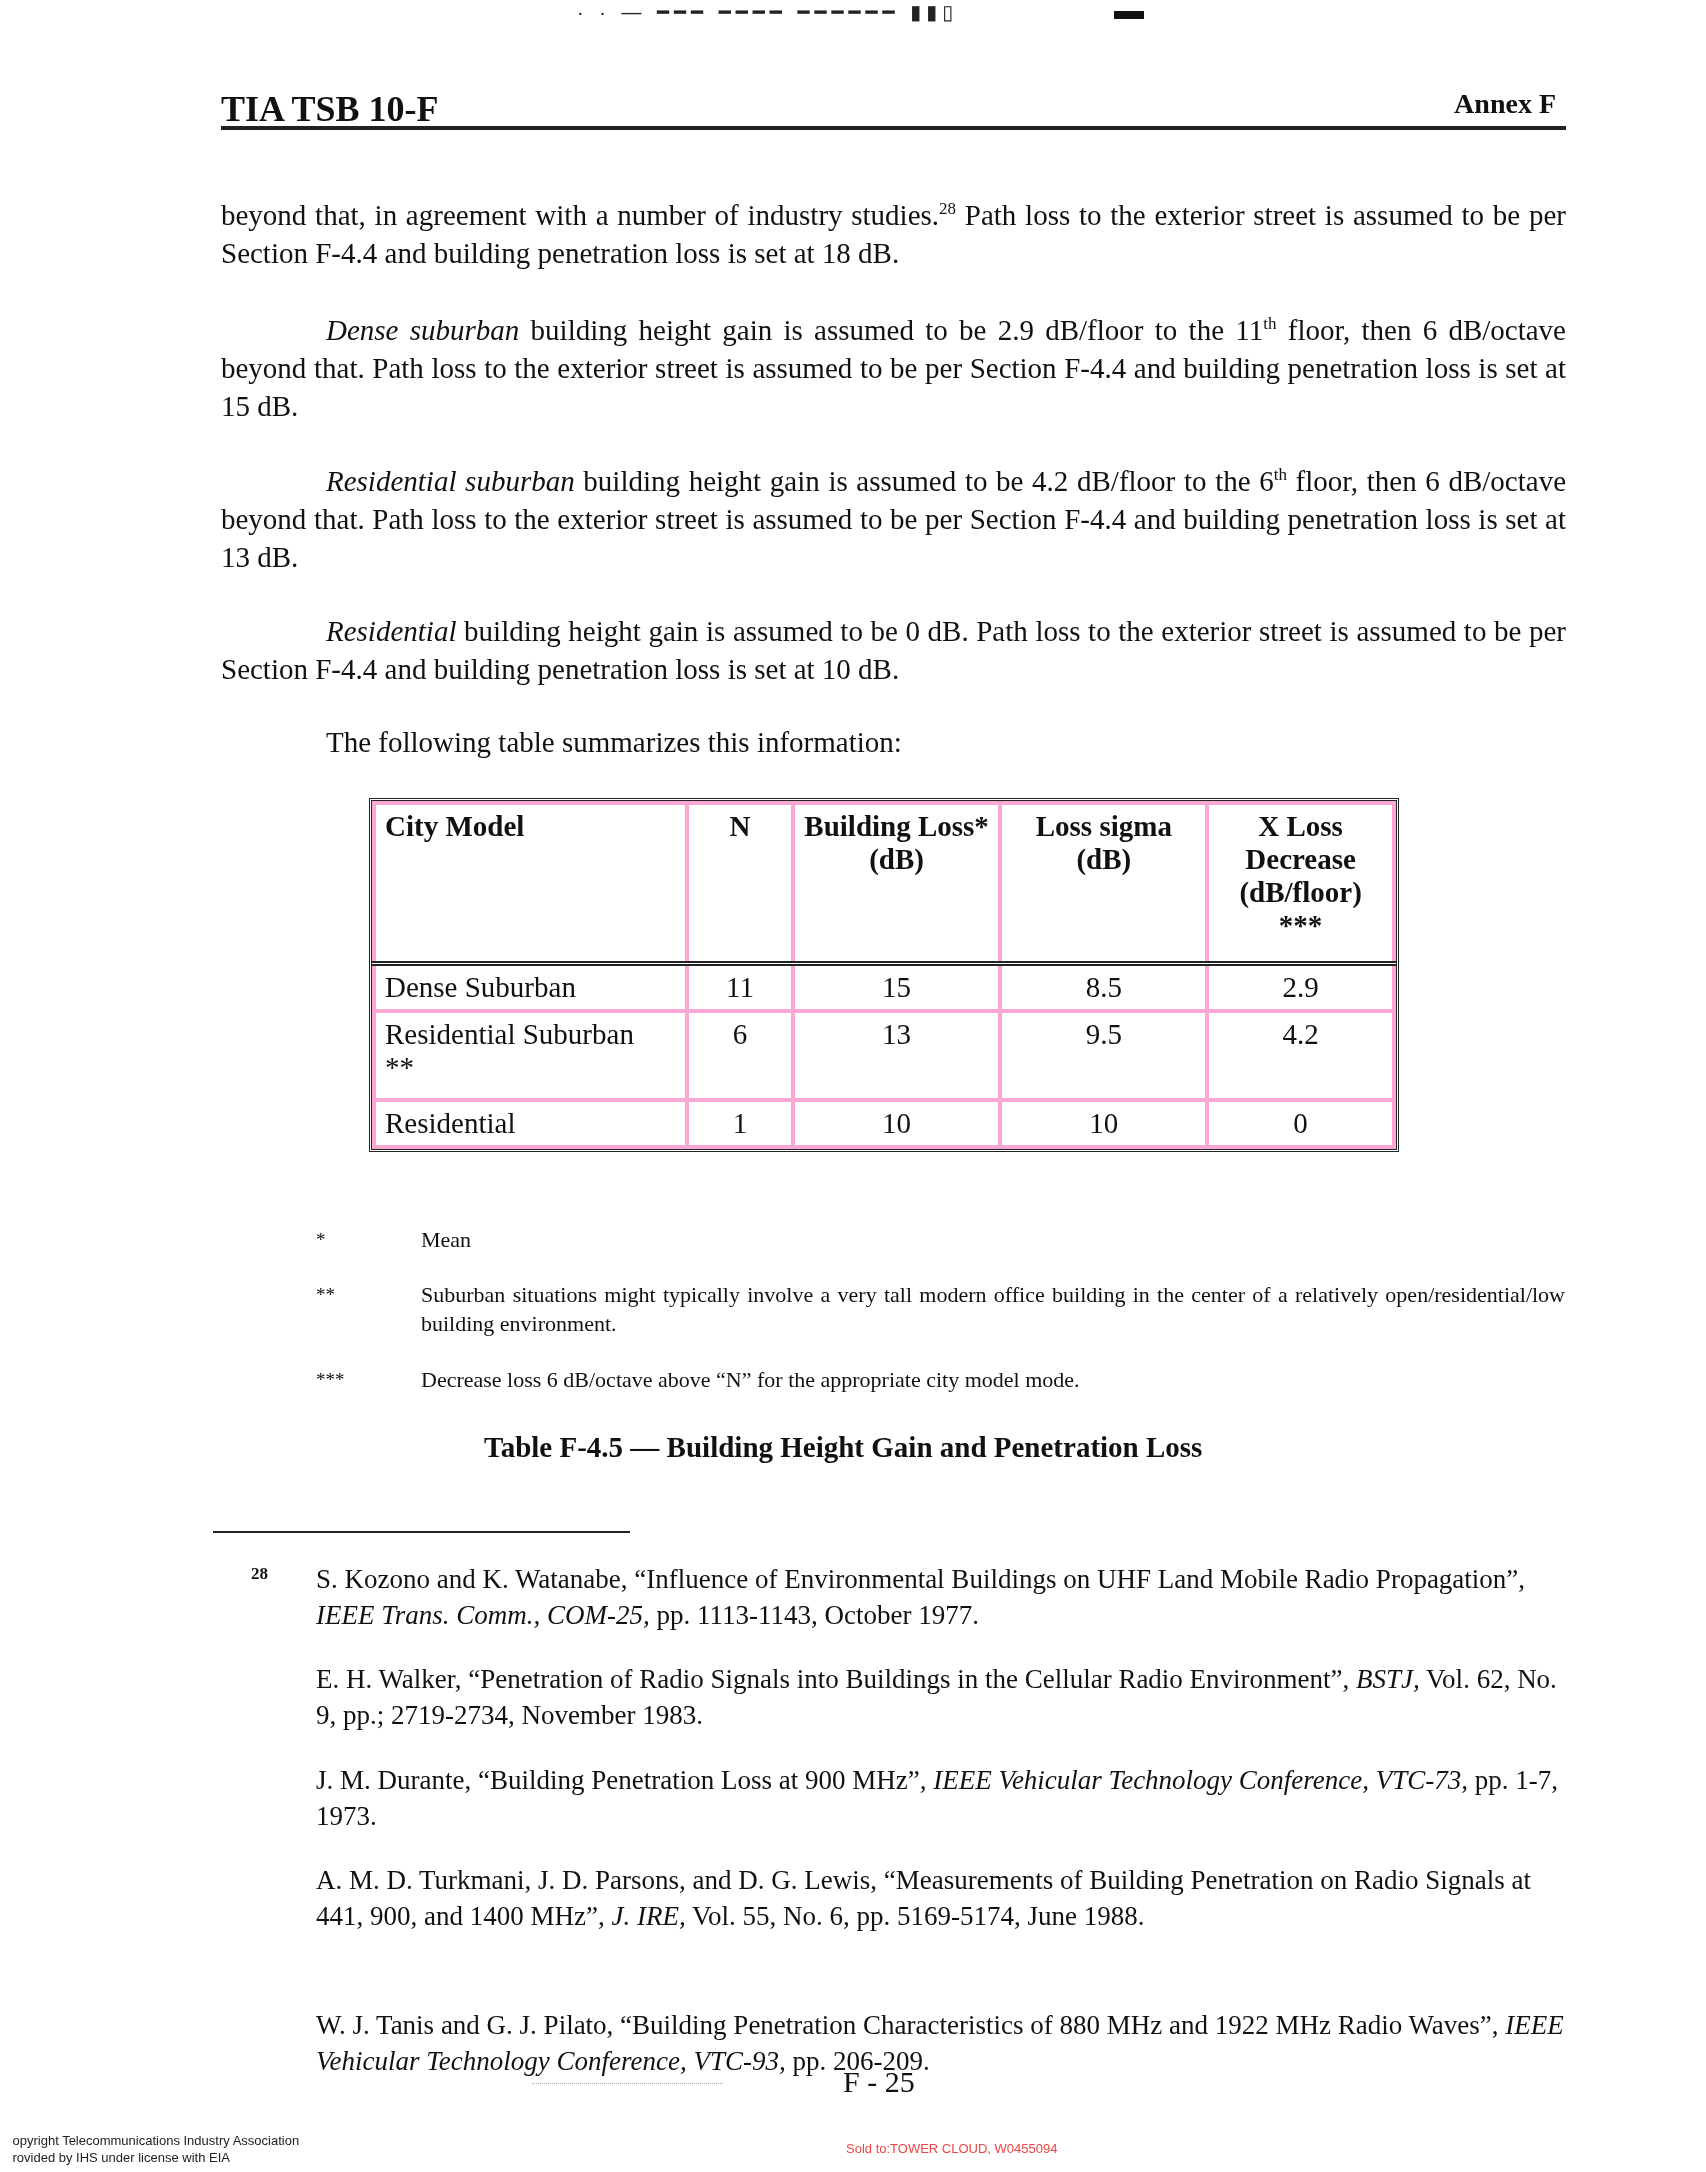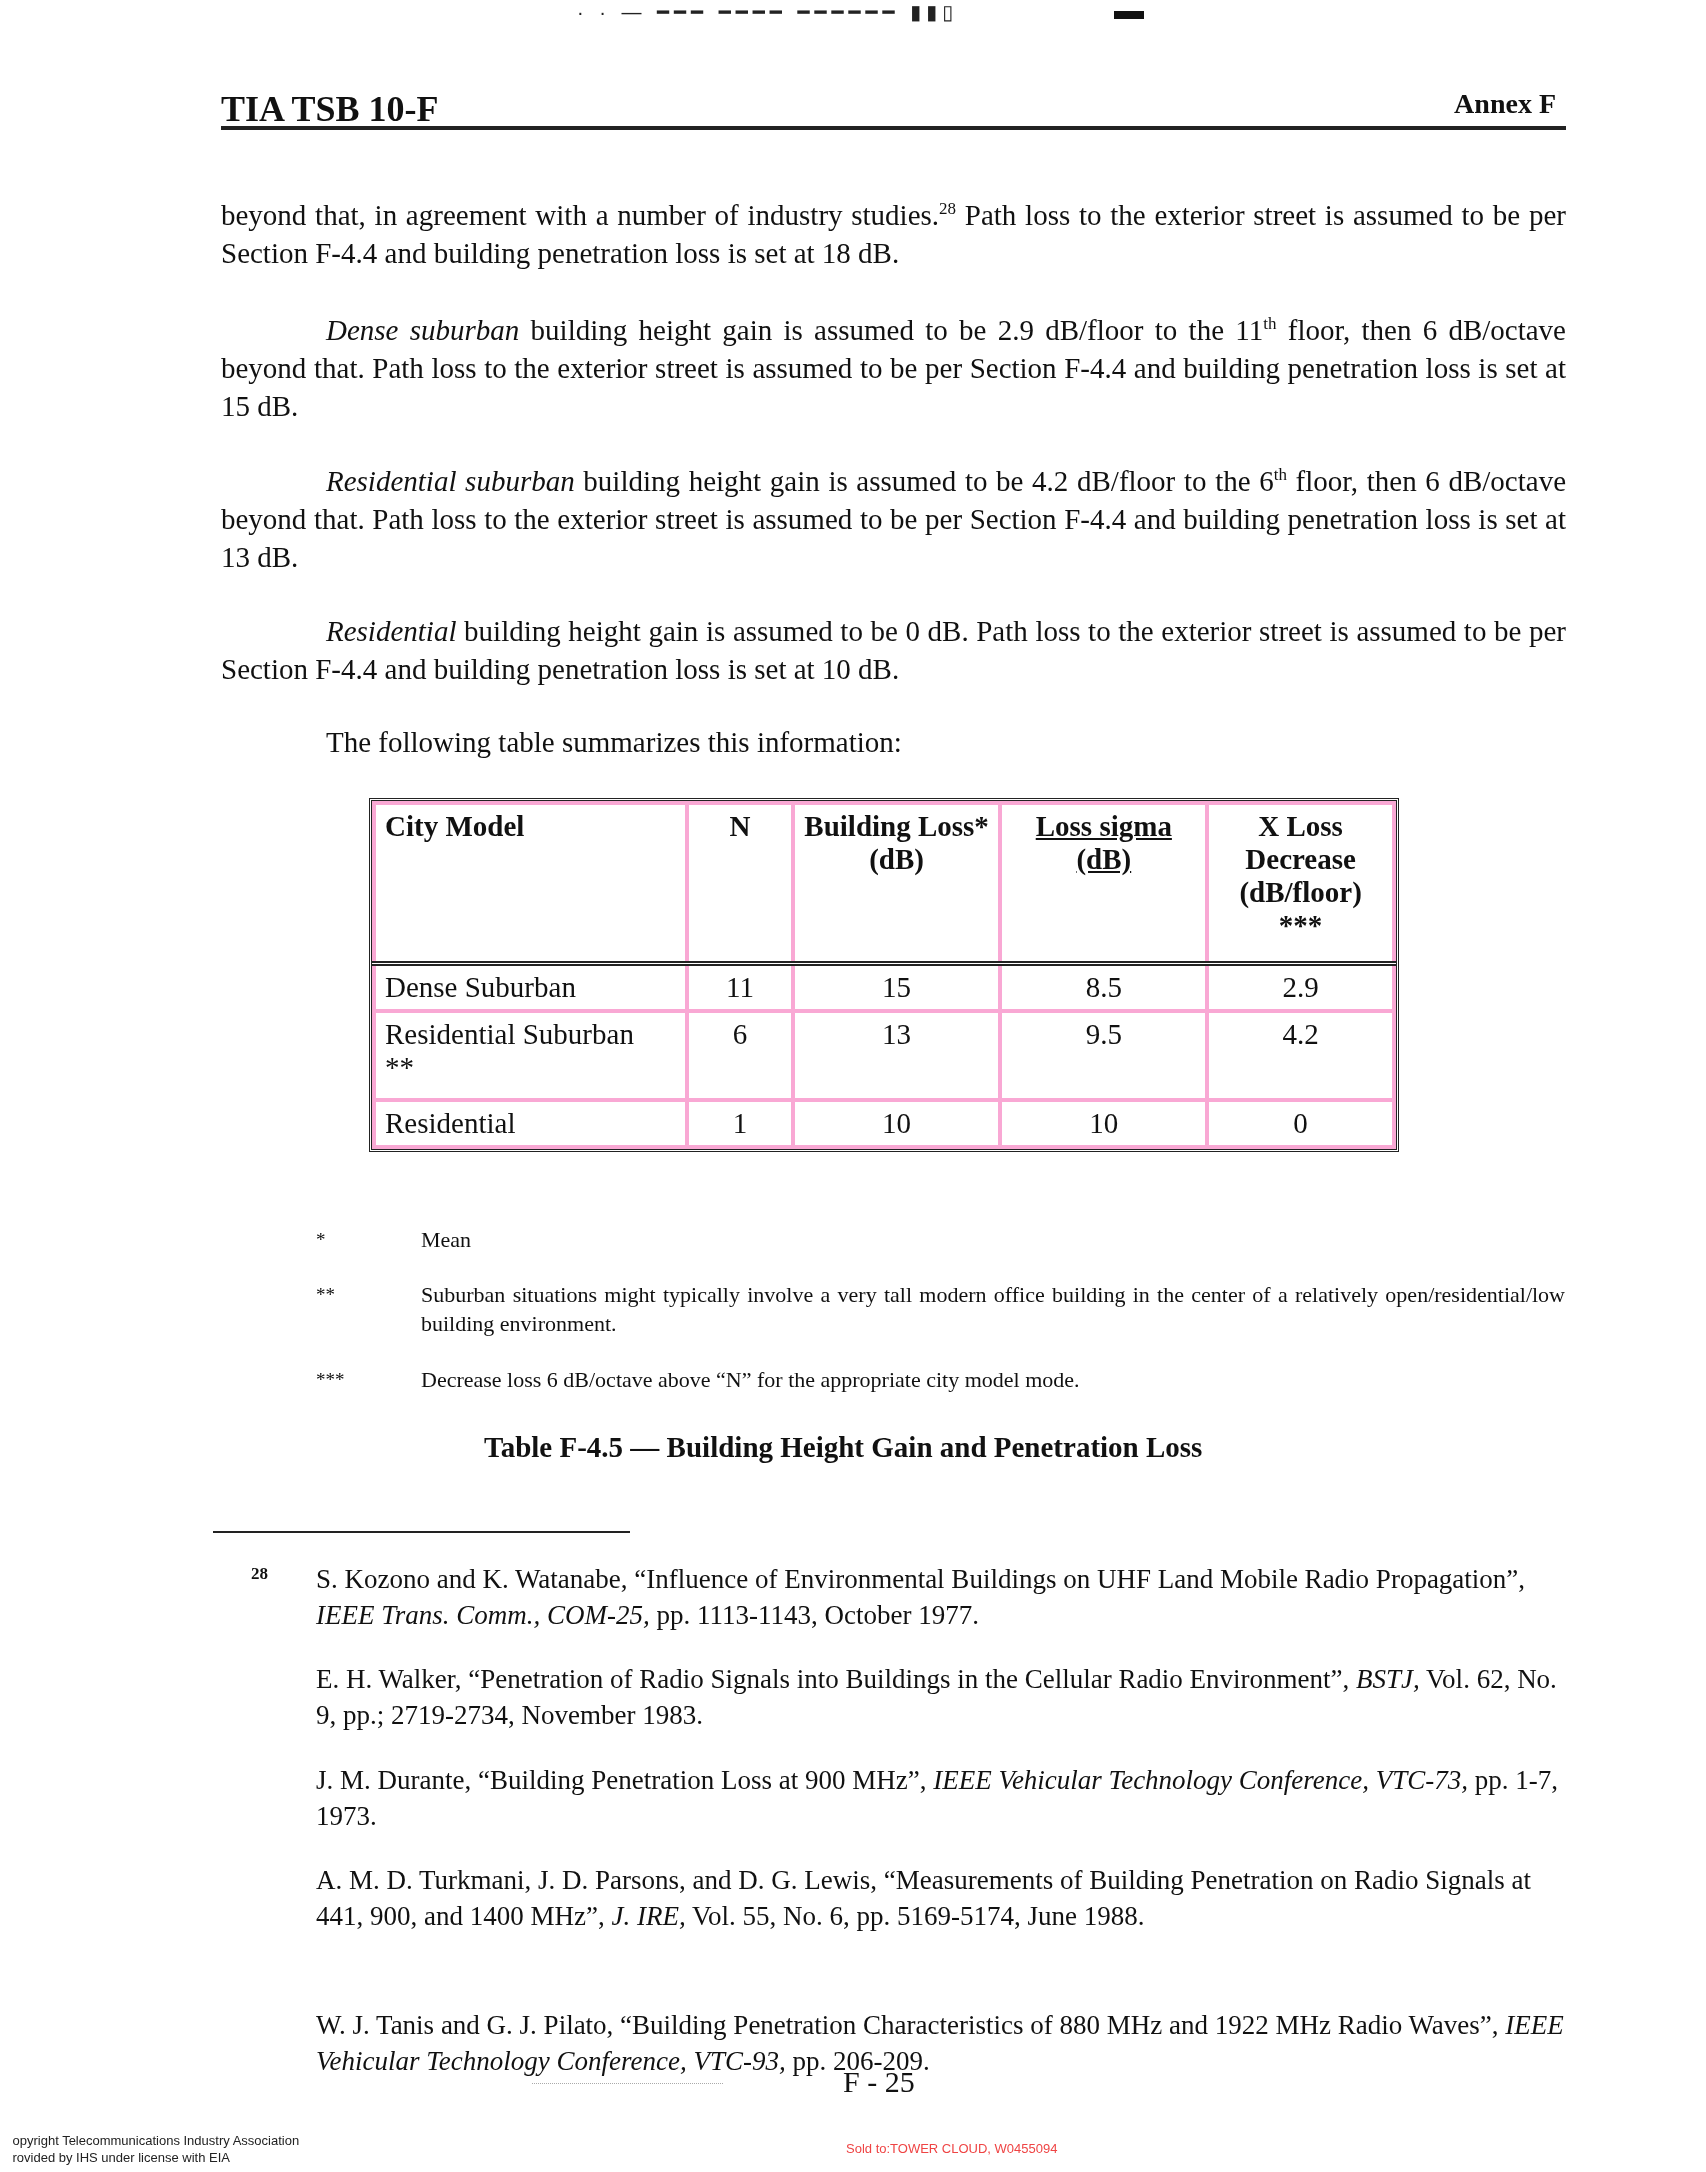--- a/index.html
+++ b/index.html
@@ -24,21 +24,21 @@
 
   .tbl-wrap { left: 369px; top: 798px; width: 1024px; border: 3px double #222; }
   table { border-collapse: collapse; width: 100%; font-size: 29px; }
   td, th { border: 4px solid #f9a8d4; padding: 5px 9px; vertical-align: top; font-weight: normal; }
   th { font-weight: bold; }
   th.first { text-align: left; }
   th.c, td.c { text-align: center; }
   tr.headrow th { height: 146px; border-bottom: 5px double #222; }
   tr.r-tall td { height: 75px; }
   td.model { text-align: left; }
-  .col0 { width: 296px; } .col1 { width: 85px; } .col2 { width: 188px; } .col3 { width: 188px; text-decoration: underline; } .col4 { width: 166px; }
+  .col0 { width: 296px; } .col1 { width: 85px; } .col2 { width: 188px; } .col3 { width: 188px; } .col4 { width: 166px; }
 
   .fn { position: absolute; left: 316px; font-size: 22px; line-height: 29px; }
   .fn .mark { position: absolute; left: 0; width: 75px; font-size: 19px; }
   .fn .txt { position: absolute; left: 105px; width: 1144px; text-align: justify; }
   .fn0 { top: 1225px; } .fn1 { top: 1280px; } .fn2 { top: 1365px; }
 
   .caption { left: 484px; top: 1431px; font-size: 29px; font-weight: bold; }
   .foot-rule { left: 213px; top: 1531px; width: 417px; height: 2px; background: #222; }
   .ref { position: absolute; left: 316px; width: 1255px; font-size: 27px; line-height: 36px; }
   .ref .mark { position: absolute; left: -65px; top: -5px; font-size: 17px; font-weight: bold; }

